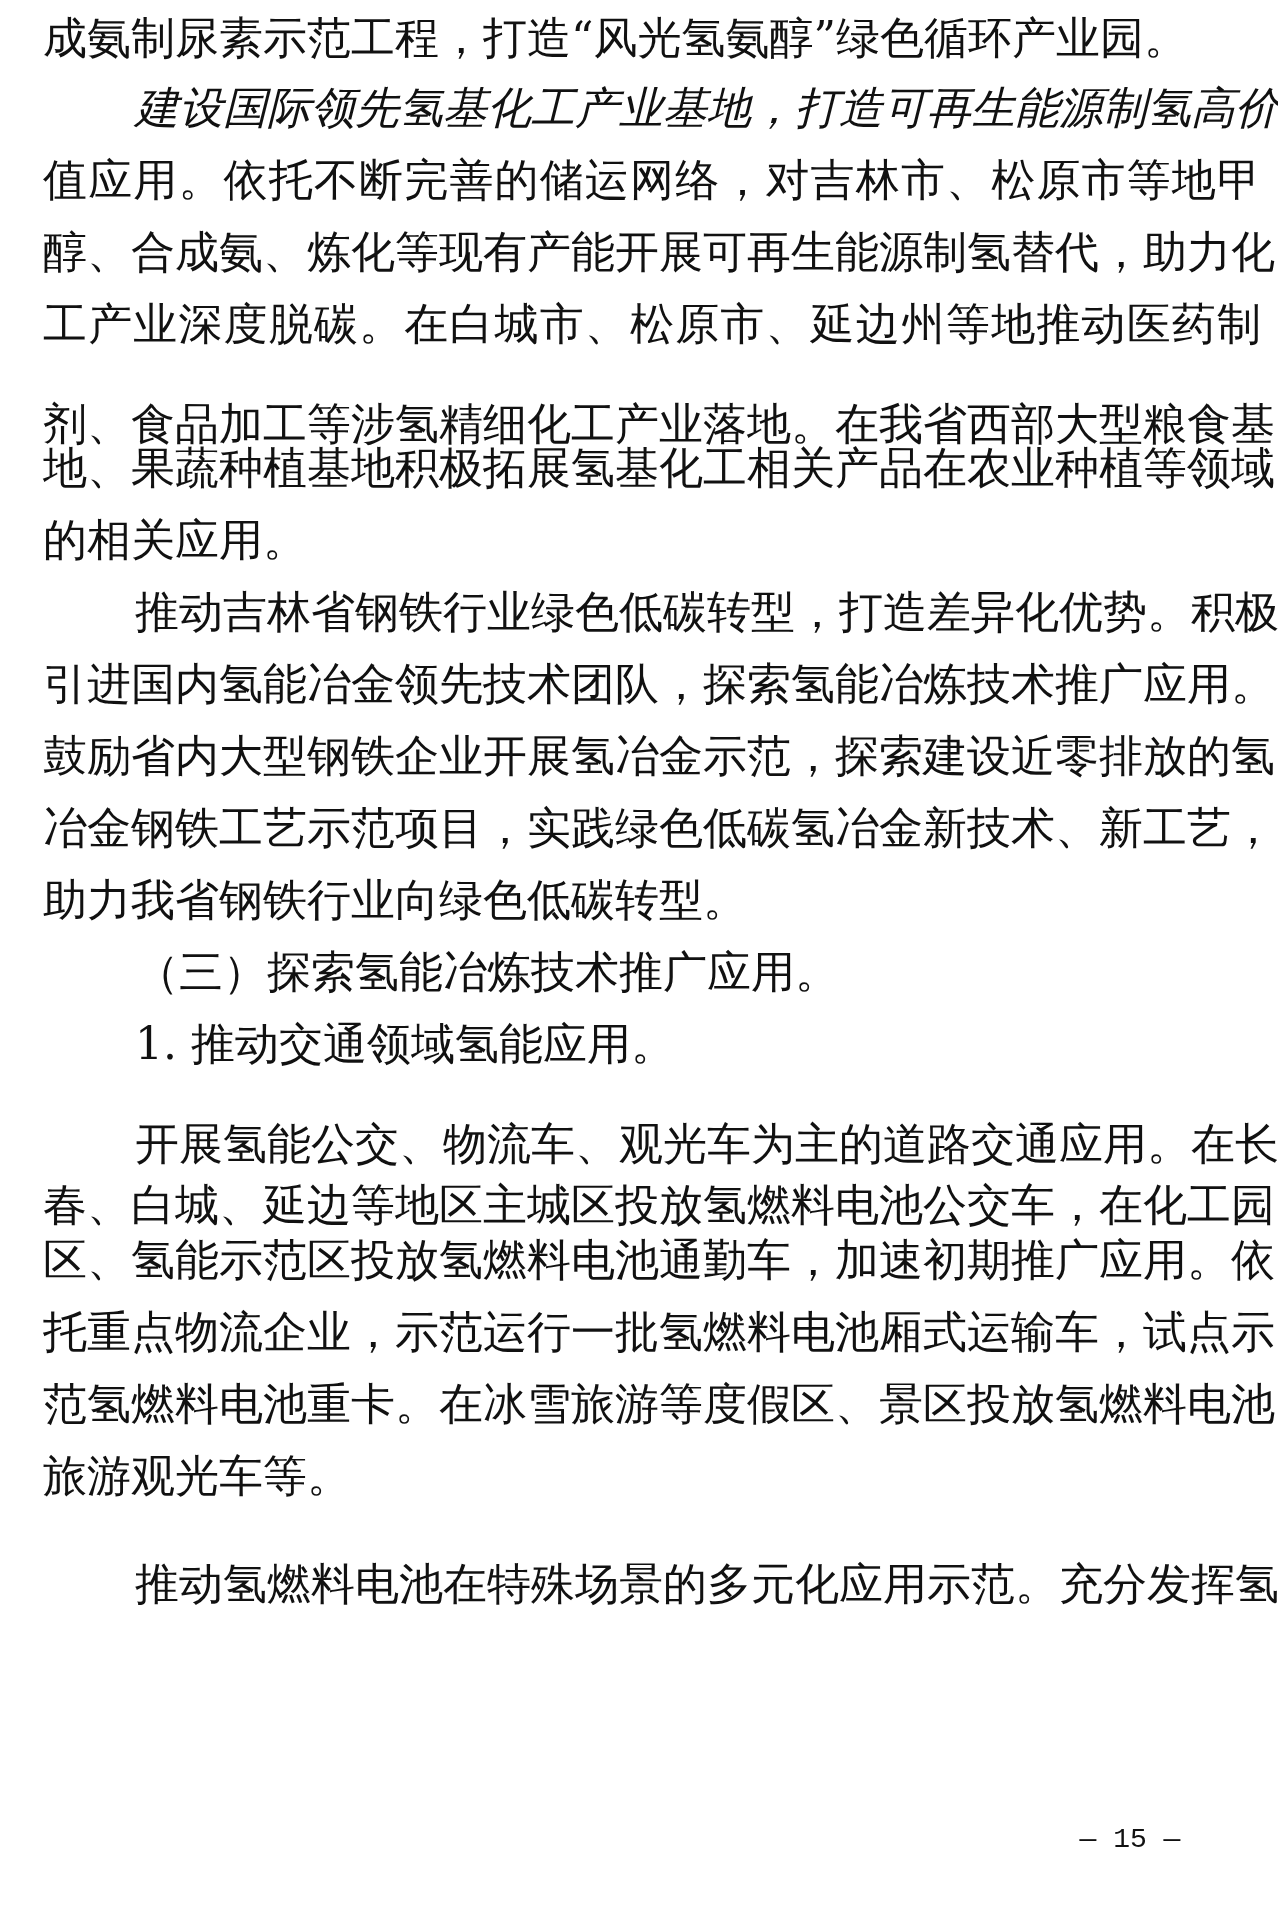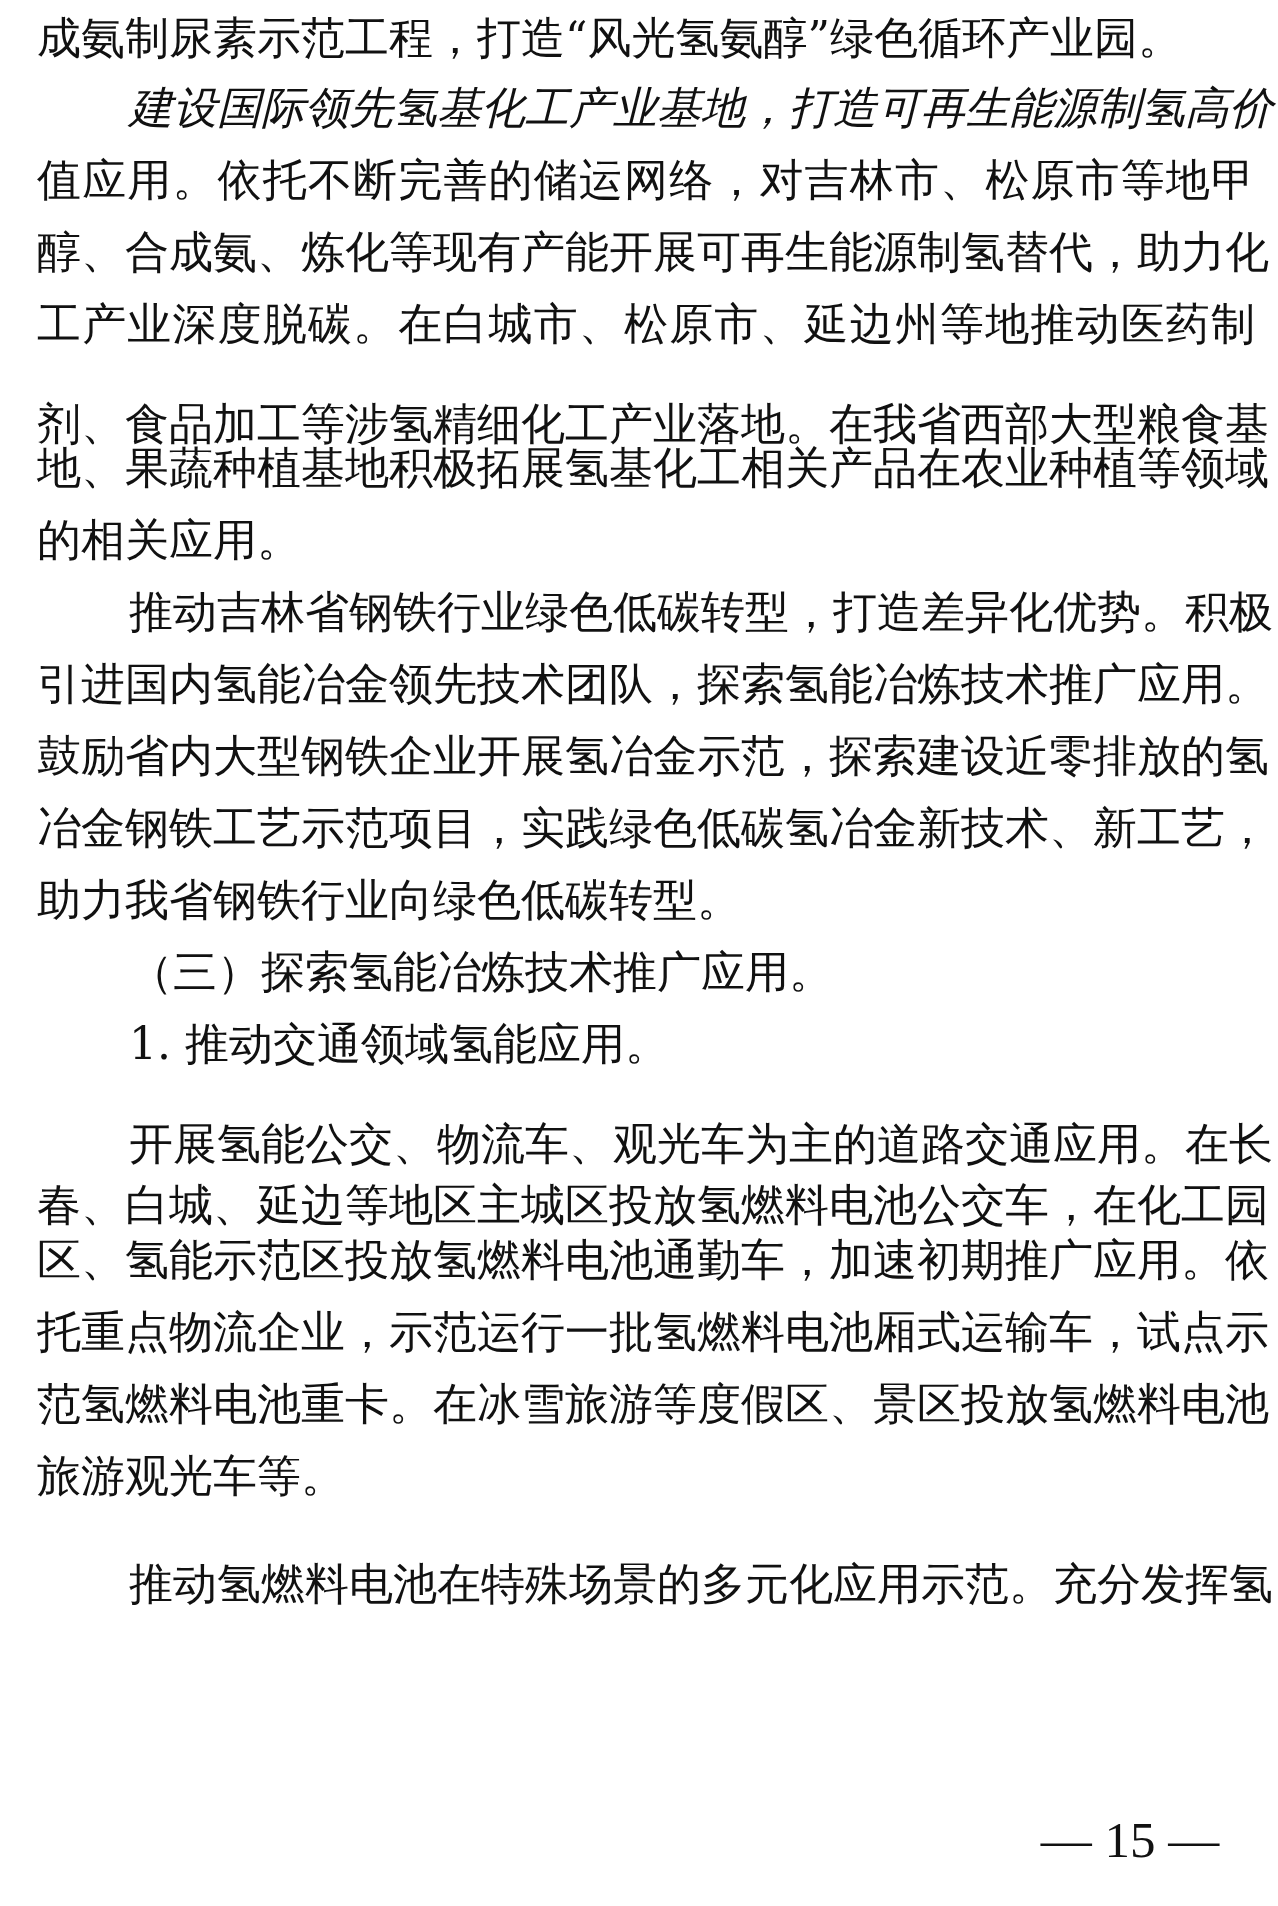--- a/index.html
+++ b/index.html
@@ -16,41 +16,41 @@
       color: #111111;
     }
     .page {
       position: absolute;
       left: 32px;
       top: 0;
       width: 1218px;
     }
     .line {
       position: absolute;
-      left: 5px;
+      left: 11px;
       height: 60px;
       font-size: 44px;
       line-height: 60px;
       white-space: nowrap;
       letter-spacing: 0px;
     }
     .justify {
       width: 1218px;
       text-align: justify;
       text-align-last: justify;
     }
     .indent { padding-left: 92px; box-sizing: border-box; }
     .page-number {
       position: absolute;
       top: 1810px;
       left: 1040px;
       width: 180px;
       text-align: center;
-      font-family: Liberation Serif, serif;
-      font-size: 51px;
+      font-family: Liberation Mono, monospace;
+      font-size: 28px;
       line-height: 60px;
       color: #111111;
     }
   </style>
 </head>
 <body>
 
 <div class="page">
   <div class="line" style="top: 8px;">成氨制尿素示范工程，打造“风光氢氨醇”绿色循环产业园。</div>
   <div class="line indent justify" style="top: 78px; font-style: italic;">建设国际领先氢基化工产业基地，打造可再生能源制氢高价</div>

